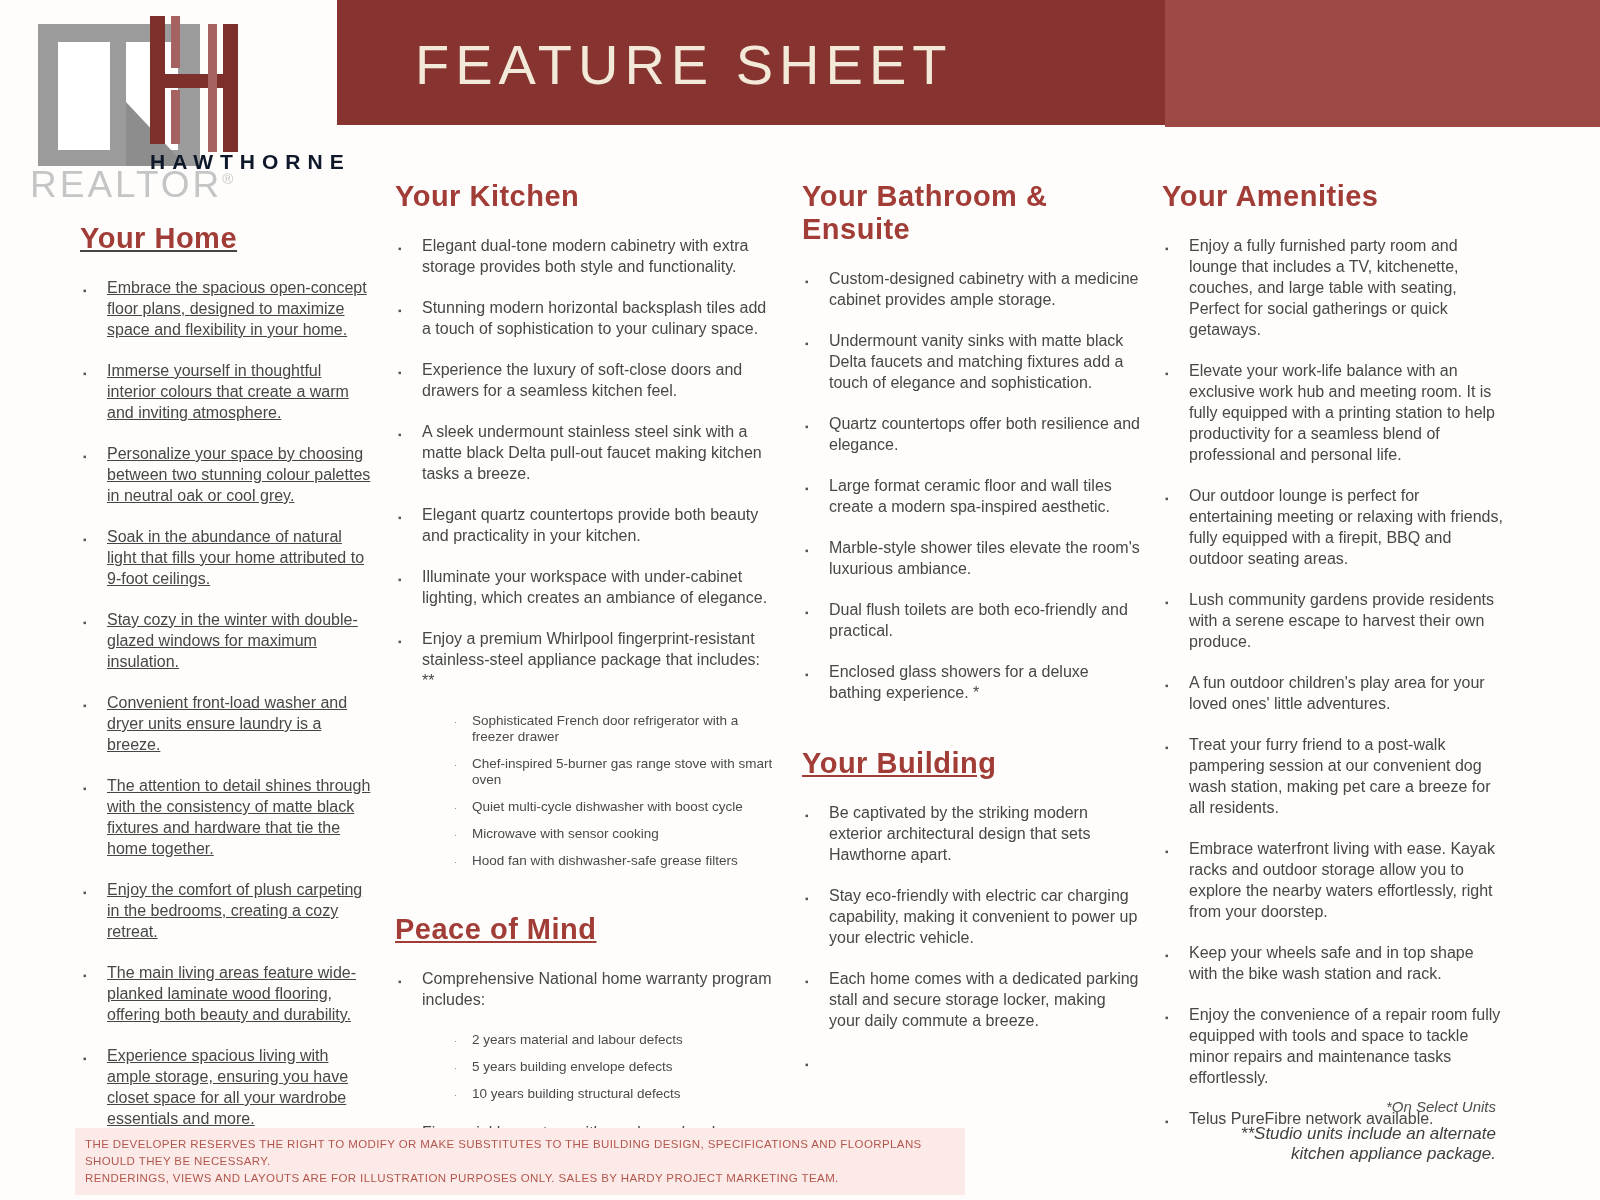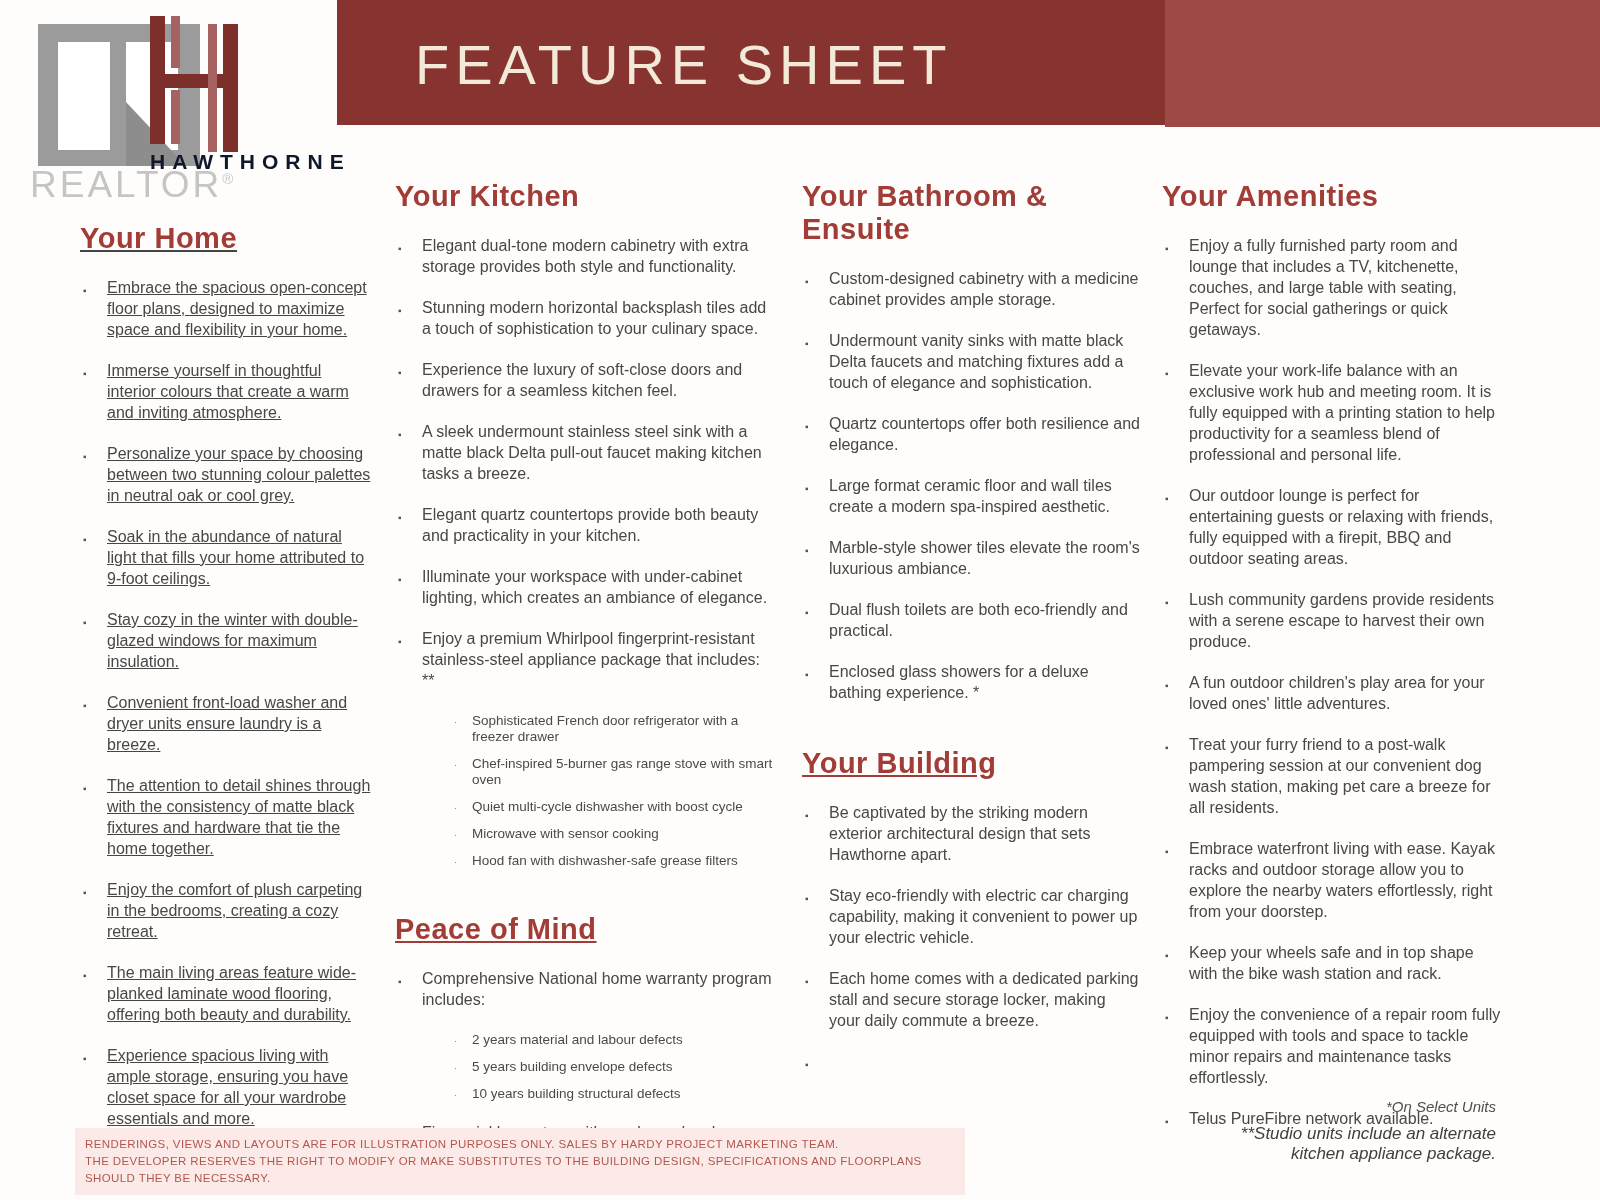--- a/index.html
+++ b/index.html
@@ -164,32 +164,32 @@
         <li><span class="marker">▪</span><span>Each home comes with a dedicated parking stall and secure storage locker, making your daily commute a breeze.</span></li>
         <li><span class="marker">▪</span></li>
       </ul>
   </div>
 
   <div class="col col4">
     <h2>Your Amenities</h2>
     <ul class="blist">
         <li><span class="marker">▪</span><span>Enjoy a fully furnished party room and lounge that includes a TV, kitchenette, couches, and large table with seating, Perfect for social gatherings or quick getaways.</span></li>
         <li><span class="marker">▪</span><span>Elevate your work-life balance with an exclusive work hub and meeting room. It is fully equipped with a printing station to help productivity for a seamless blend of professional and personal life.</span></li>
-        <li><span class="marker">▪</span><span>Our outdoor lounge is perfect for entertaining guests or relaxing with friends, fully equipped with a firepit, BBQ and outdoor seating areas.</span></li>
+        <li><span class="marker">▪</span><span>Our outdoor lounge is perfect for entertaining meeting or relaxing with friends, fully equipped with a firepit, BBQ and outdoor seating areas.</span></li>
         <li><span class="marker">▪</span><span>Lush community gardens provide residents with a serene escape to harvest their own produce.</span></li>
         <li><span class="marker">▪</span><span>A fun outdoor children's play area for your loved ones' little adventures.</span></li>
         <li><span class="marker">▪</span><span>Treat your furry friend to a post-walk pampering session at our convenient dog wash station, making pet care a breeze for all residents.</span></li>
         <li><span class="marker">▪</span><span>Embrace waterfront living with ease. Kayak racks and outdoor storage allow you to explore the nearby waters effortlessly, right from your doorstep.</span></li>
         <li><span class="marker">▪</span><span>Keep your wheels safe and in top shape with the bike wash station and rack.</span></li>
         <li><span class="marker">▪</span><span>Enjoy the convenience of a repair room fully equipped with tools and space to tackle minor repairs and maintenance tasks effortlessly.</span></li>
         <li><span class="marker">▪</span><span>Telus PureFibre network available.</span></li>
       </ul>
   </div>
 
   <div class="footnote1">*On Select Units</div>
   <div class="footnote2">**Studio units include an alternate kitchen appliance package.</div>
 
   <div class="disclaimer">
+    <div>THE DEVELOPER RESERVES THE RIGHT TO MODIFY OR MAKE SUBSTITUTES TO THE BUILDING DESIGN, SPECIFICATIONS AND FLOORPLANS SHOULD THEY BE NECESSARY.</div>
     <div>RENDERINGS, VIEWS AND LAYOUTS ARE FOR ILLUSTRATION PURPOSES ONLY. SALES BY HARDY PROJECT MARKETING TEAM.</div>
-    <div>THE DEVELOPER RESERVES THE RIGHT TO MODIFY OR MAKE SUBSTITUTES TO THE BUILDING DESIGN, SPECIFICATIONS AND FLOORPLANS SHOULD THEY BE NECESSARY.</div>
   </div>
 
 </div>
 
 </body></html>

